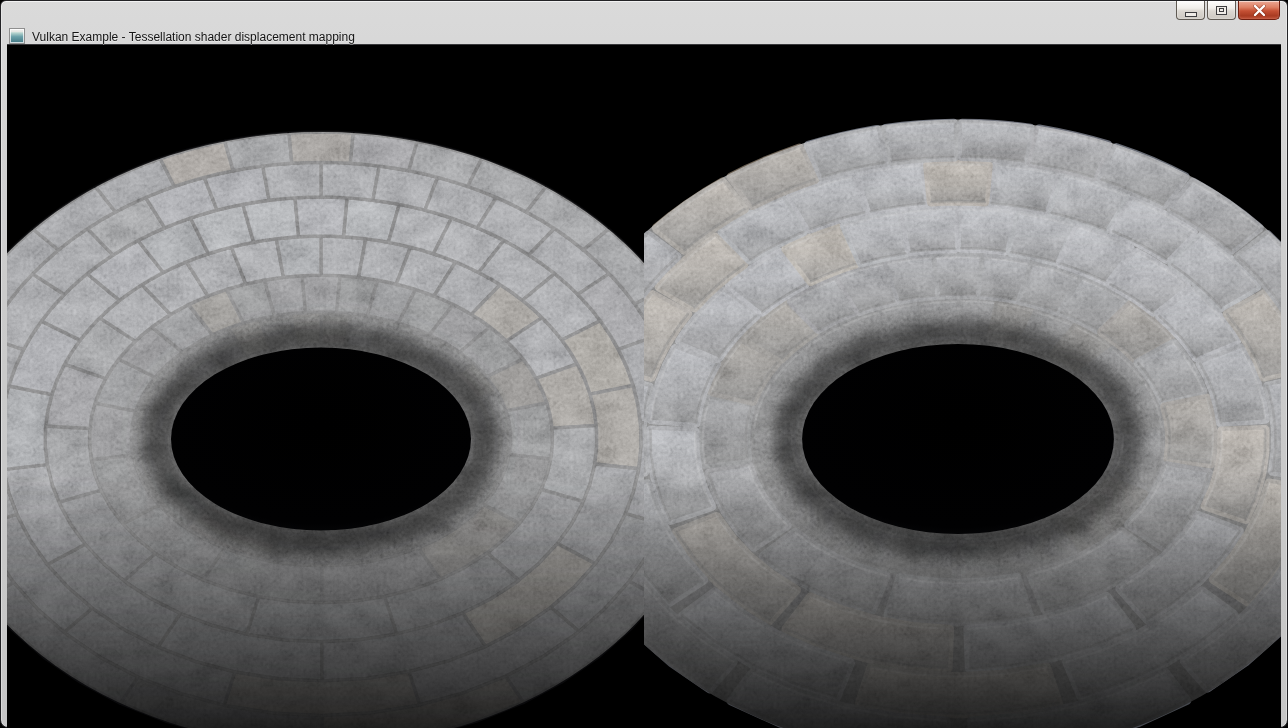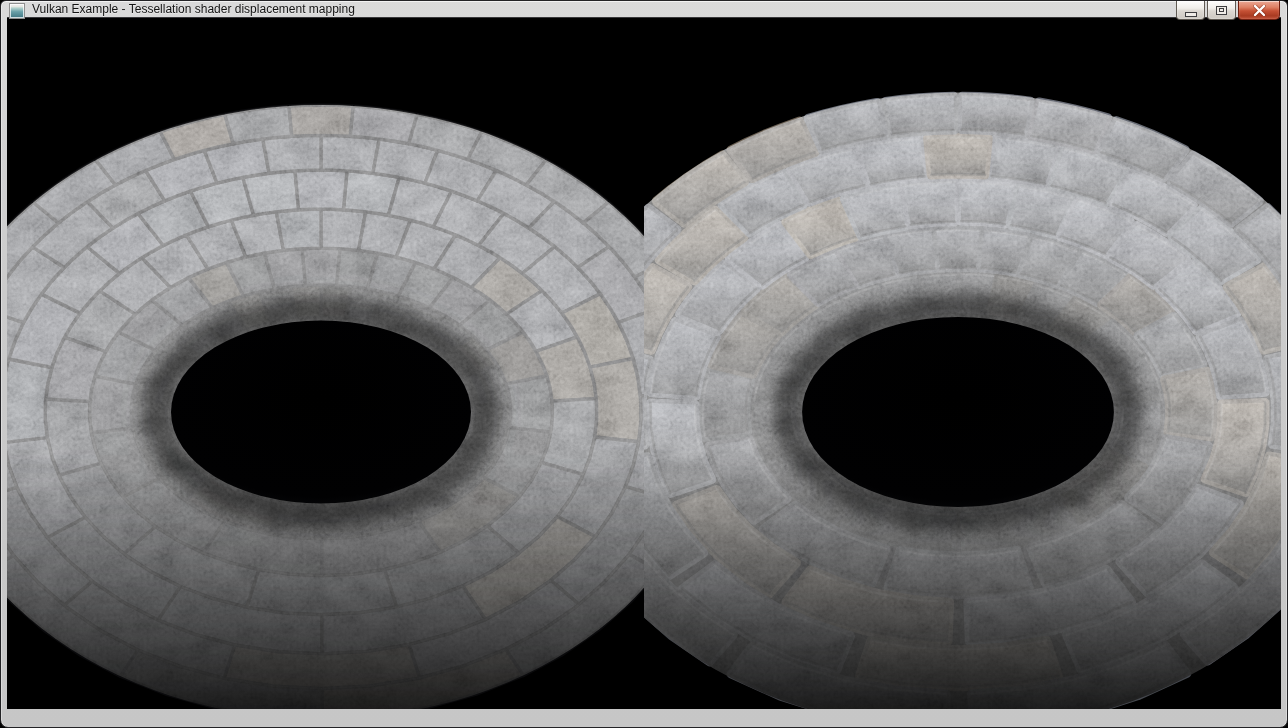--- a/index.html
+++ b/index.html
@@ -4,21 +4,21 @@
 <style>
   html,body{margin:0;padding:0;}
   body{width:1288px;height:728px;overflow:hidden;background:#000;font-family:"Liberation Sans",sans-serif;}
   .window{
     width:1288px;height:728px;box-sizing:border-box;position:relative;
     border:1px solid #232326;border-radius:6px 6px 8px 8px;
     background:linear-gradient(180deg,#dadada 0%,#cbcbcb 40%,#c6c6c6 100%);
     padding:0 6px 7px 6px;
     box-shadow:inset 0 1px 0 rgba(255,255,255,.65),inset 1px 0 0 rgba(255,255,255,.35),inset -1px 0 0 rgba(255,255,255,.35);
   }
-  .titlebar{height:16px;display:flex;align-items:flex-start;}
+  .titlebar{height:43px;display:flex;align-items:flex-end;}
   .app-icon{
     width:16px;height:16px;flex:0 0 auto;margin:2px 0 0 2px;
     border:1px solid #8f8f8f;box-sizing:border-box;
     background:linear-gradient(180deg,#f2f2f0 0%,#e3e5e1 22%,#bcd8d2 26%,#6aa0a8 55%,#417682 100%);
     box-shadow:inset 0 0 0 1px rgba(255,255,255,.75);
   }
   .title{margin-left:7px;margin-top:1px;font-size:12px;color:#141414;white-space:nowrap;
     text-shadow:0 1px 0 rgba(255,255,255,.45);}
   .controls{margin-left:auto;display:flex;gap:2px;align-self:flex-start;padding-right:1px;}
   .btn{

